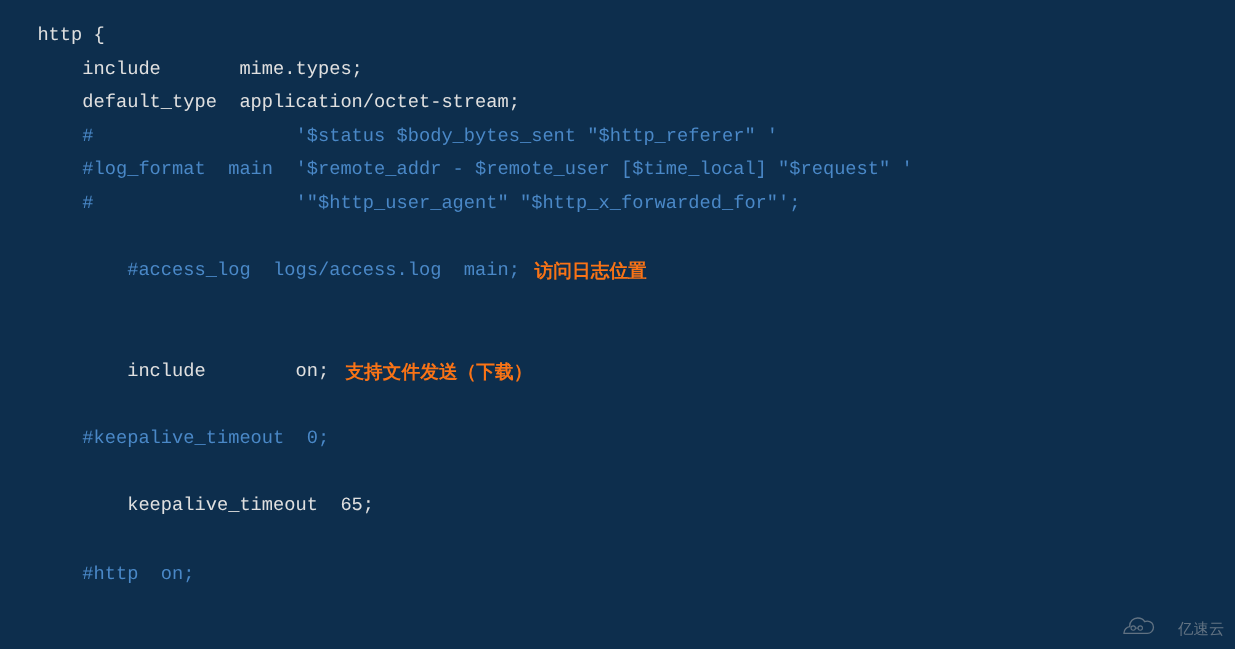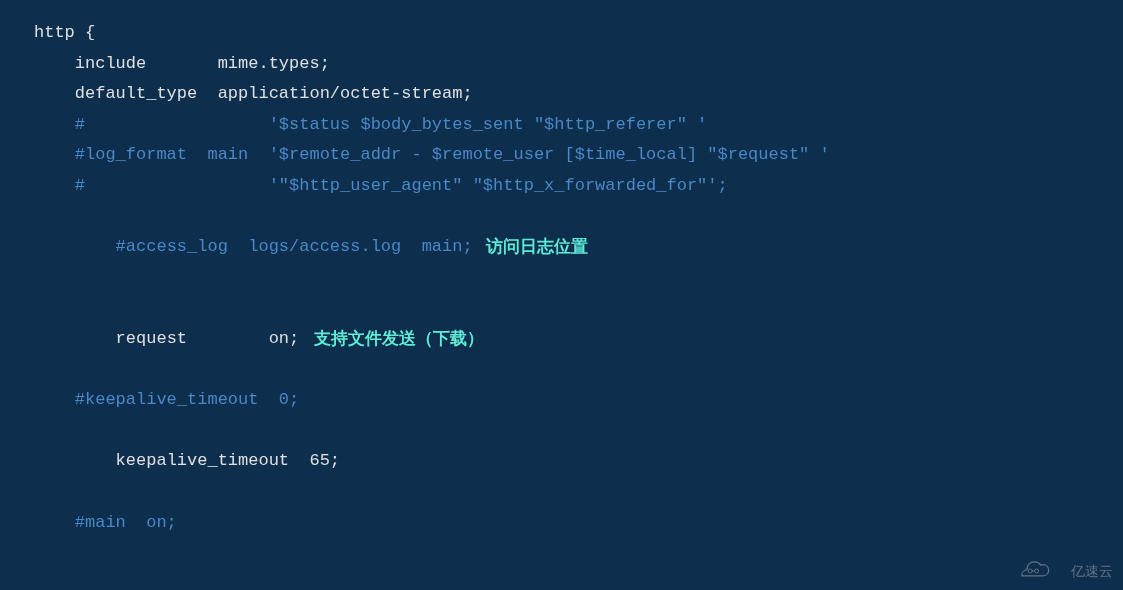--- a/index.html
+++ b/index.html
@@ -24,21 +24,21 @@
       position: relative;
       margin-left: 24px;
     }
     .keyword {
       color: #e0e0e0;
     }
     .comment {
       color: #4a88c7;
     }
     .annotation {
-      color: #5eead4;
+      color: #f97316;
       font-weight: bold;
       font-family: 'Microsoft YaHei', 'SimHei', sans-serif;
     }
     .watermark {
       position: absolute;
       right: 10px;
       bottom: 6px;
       display: flex;
       align-items: center;
       gap: 20px;
@@ -67,29 +67,29 @@
   <div class="code-line"></div>
   <div class="code-line comment">    #                  '$status $body_bytes_sent "$http_referer" '</div>
   <div class="code-line comment">    #log_format  main  '$remote_addr - $remote_user [$time_local] "$request" '</div>
   <div class="code-line comment">    #                  '"$http_user_agent" "$http_x_forwarded_for"';</div>
   <div class="code-line"></div>
   <div class="code-line">
     <span class="comment">    #access_log  logs/access.log  main;</span><span class="annotation inline-annot" style="left:452px;">访问日志位置</span>
   </div>
   <div class="code-line"></div>
   <div class="code-line">
-    <span class="keyword">    request        on;</span><span class="annotation inline-annot" style="left:280px;">支持文件发送（下载）</span>
+    <span class="keyword">    include        on;</span><span class="annotation inline-annot" style="left:280px;">支持文件发送（下载）</span>
   </div>
   <div class="code-line"></div>
   <div class="code-line comment">    #keepalive_timeout  0;</div>
   <div class="code-line">
     <span class="keyword">    keepalive_timeout  65;</span>
   </div>
   <div class="code-line"></div>
-  <div class="code-line comment">    #main  on;</div>
+  <div class="code-line comment">    #http  on;</div>
 </div>
 
 <div class="watermark">
   <svg class="watermark-icon" viewBox="0 0 40 24">
     <path d="M30 18 C34 18 37 15 37 11 C37 7 34 4 30 4 C29 4 28 4.2 27 4.6 C25.5 2 22.5 0.5 19 0.5 C14 0.5 10 4.5 10 9.5 C10 9.8 10 10.1 10.1 10.4 C6.5 10.8 3.5 13.8 3.5 17.5 C3.5 17.7 3.5 17.8 3.5 18 L30 18 Z" fill="none" stroke="#9aa0a6" stroke-width="1.5"></path>
     <circle cx="14" cy="12" r="2.5" fill="none" stroke="#9aa0a6" stroke-width="1.2"></circle>
     <circle cx="22" cy="12" r="2.5" fill="none" stroke="#9aa0a6" stroke-width="1.2"></circle>
     <path d="M16.5 12 L19.5 12" stroke="#9aa0a6" stroke-width="1.2"></path>
   </svg>
   <span class="watermark-text">亿速云</span>

